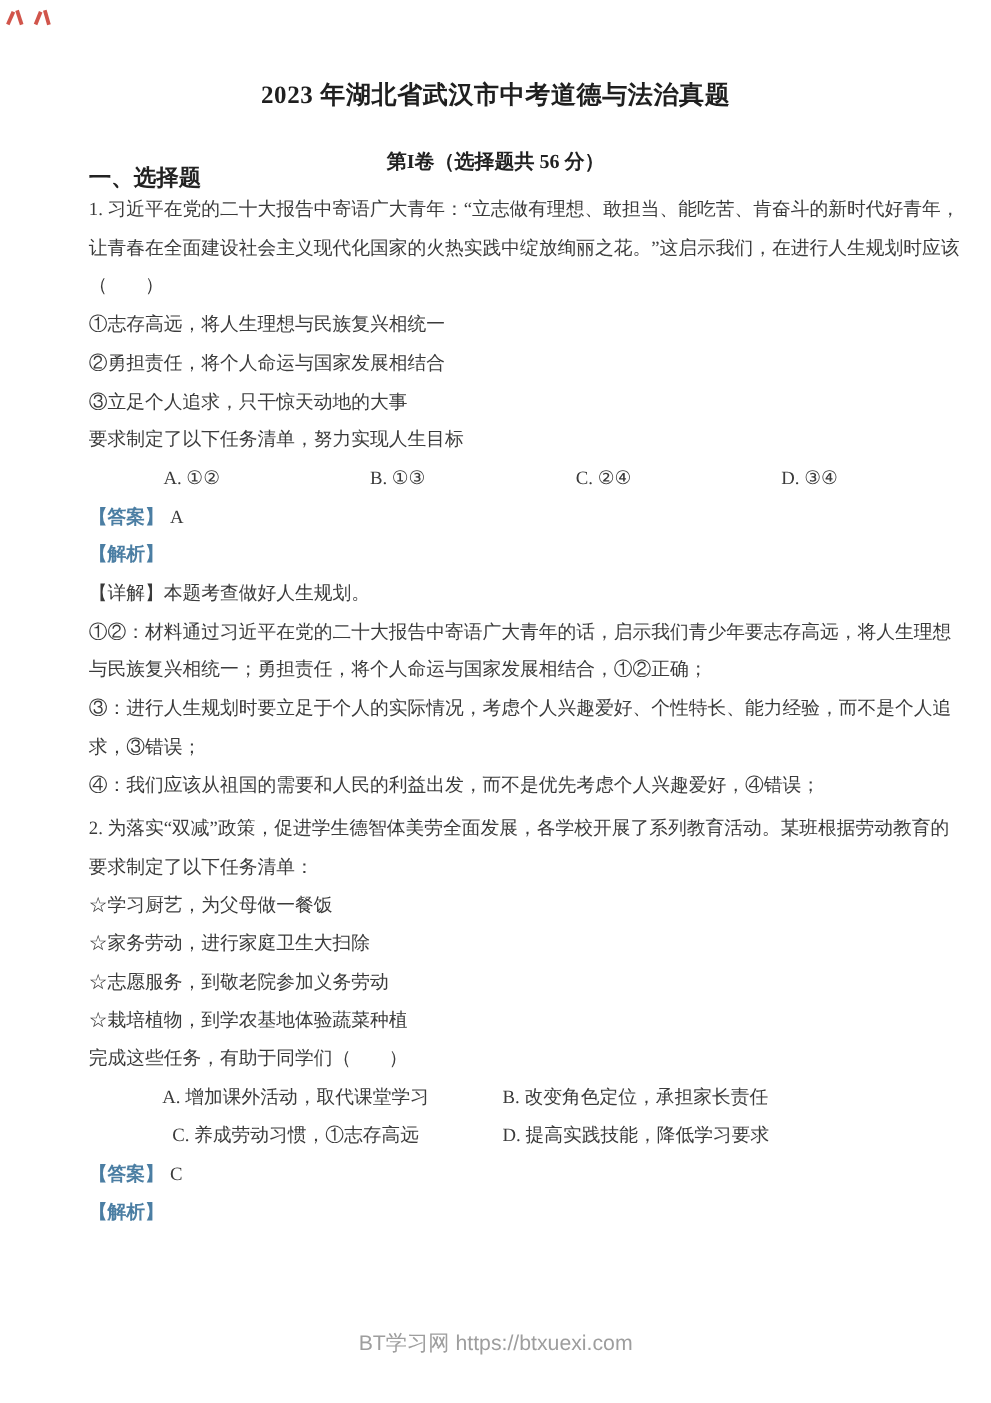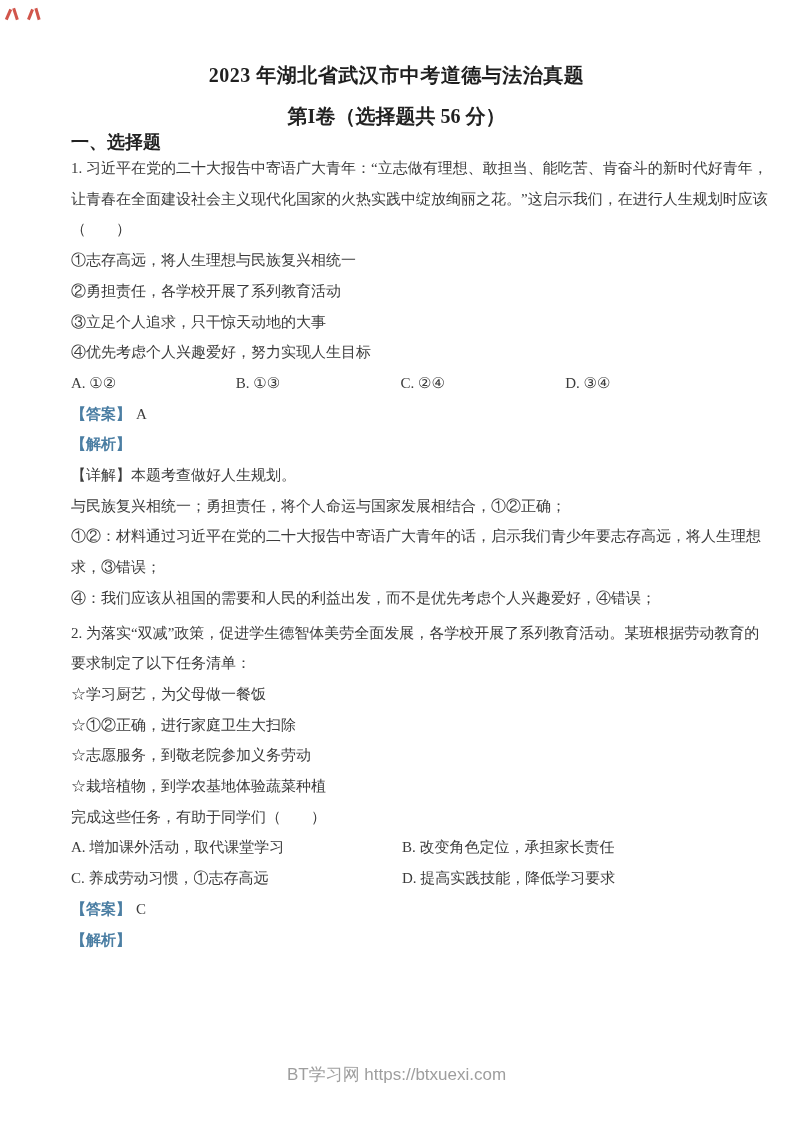--- a/index.html
+++ b/index.html
@@ -17,23 +17,23 @@
     margin: 0;
     text-align: center;
     font-size: 20px;
     font-weight: bold;
     color: #1f1f1f;
     letter-spacing: 0.5px;
   }
   .subtitle {
     position: absolute;
     top: 103px; left: 0; right: 0;
-    margin: 0;
+    margin: 16px;
     text-align: center;
-    font-size: 20px;
+    font-size: 16px;
     font-weight: bold;
     color: #222222;
   }
   .section-heading {
     position: absolute;
     top: 130px; left: 71px;
     font-size: 18px;
     font-weight: bold;
     color: #222222;
   }
@@ -47,27 +47,27 @@
   .ln {
     margin: 0;
     line-height: 30.7px;
     white-space: nowrap;
   }
   .opt-row {
     display: flex;
     line-height: 30.7px;
     white-space: nowrap;
   }
-  .opt-row .opt { width: 165px; }
+  .opt-row .opt { width: 165px; text-align: center; }
   .opt2-row {
     display: flex;
     line-height: 30.7px;
     white-space: nowrap;
   }
-  .opt2-row .c1 { width: 331px; }
+  .opt2-row .c1 { width: 331px; text-align: center; }
   .opt2-row .c2 { flex: 1; }
   .lbl { color: #4b7ea3; font-weight: bold; }
   .ans-val { margin-left: 5px; color: #3b3b3b; }
   .gap { margin-top: 4px; }
   .footer {
     position: absolute;
     top: 1063px; left: 0; right: 0;
     text-align: center;
     font-family: "Liberation Sans", "DejaVu Sans", sans-serif;
     font-size: 17px;
@@ -104,51 +104,52 @@
   <h2 class="subtitle">第I卷（选择题共 56 分）</h2>
   <div class="section-heading">一、选择题</div>
 
   <div class="content">
 
     <p class="ln">1. 习近平在党的二十大报告中寄语广大青年：“立志做有理想、敢担当、能吃苦、肯奋斗的新时代好青年，</p>
     <p class="ln">让青春在全面建设社会主义现代化国家的火热实践中绽放绚丽之花。”这启示我们，在进行人生规划时应该</p>
     <p class="ln">（　　）</p>
 
     <p class="ln">①志存高远，将人生理想与民族复兴相统一</p>
-    <p class="ln">②勇担责任，各学校开展了系列教育活动</p>
+    <p class="ln">②勇担责任，将个人命运与国家发展相结合</p>
     <p class="ln">③立足个人追求，只干惊天动地的大事</p>
-    <p class="ln">④优先考虑个人兴趣爱好，努力实现人生目标</p>
+    <p class="ln">要求制定了以下任务清单，努力实现人生目标</p>
 
     <div class="opt-row">
       <span class="opt">A. ①②</span>
       <span class="opt">B. ①③</span>
       <span class="opt">C. ②④</span>
       <span class="opt">D. ③④</span>
     </div>
 
     <p class="ln">
       <span class="lbl">【答案】</span><span class="ans-val">A</span>
     </p>
     <p class="ln">
       <span class="lbl">【解析】</span>
     </p>
     <p class="ln">
       <span>【详解】</span><span>本题考查做好人生规划。</span>
     </p>
 
+    <p class="ln">①②：材料通过习近平在党的二十大报告中寄语广大青年的话，启示我们青少年要志存高远，将人生理想</p>
     <p class="ln">与民族复兴相统一；勇担责任，将个人命运与国家发展相结合，①②正确；</p>
-    <p class="ln">①②：材料通过习近平在党的二十大报告中寄语广大青年的话，启示我们青少年要志存高远，将人生理想</p>
+    <p class="ln">③：进行人生规划时要立足于个人的实际情况，考虑个人兴趣爱好、个性特长、能力经验，而不是个人追</p>
     <p class="ln">求，③错误；</p>
     <p class="ln">④：我们应该从祖国的需要和人民的利益出发，而不是优先考虑个人兴趣爱好，④错误；</p>
 
     <p class="ln gap">2. 为落实“双减”政策，促进学生德智体美劳全面发展，各学校开展了系列教育活动。某班根据劳动教育的</p>
     <p class="ln">要求制定了以下任务清单：</p>
 
     <p class="ln">☆学习厨艺，为父母做一餐饭</p>
-    <p class="ln">☆①②正确，进行家庭卫生大扫除</p>
+    <p class="ln">☆家务劳动，进行家庭卫生大扫除</p>
     <p class="ln">☆志愿服务，到敬老院参加义务劳动</p>
     <p class="ln">☆栽培植物，到学农基地体验蔬菜种植</p>
 
     <p class="ln">完成这些任务，有助于同学们（　　）</p>
 
     <div class="opt2-row">
       <span class="c1">A. 增加课外活动，取代课堂学习</span>
       <span class="c2">B. 改变角色定位，承担家长责任</span>
     </div>
     <div class="opt2-row">

